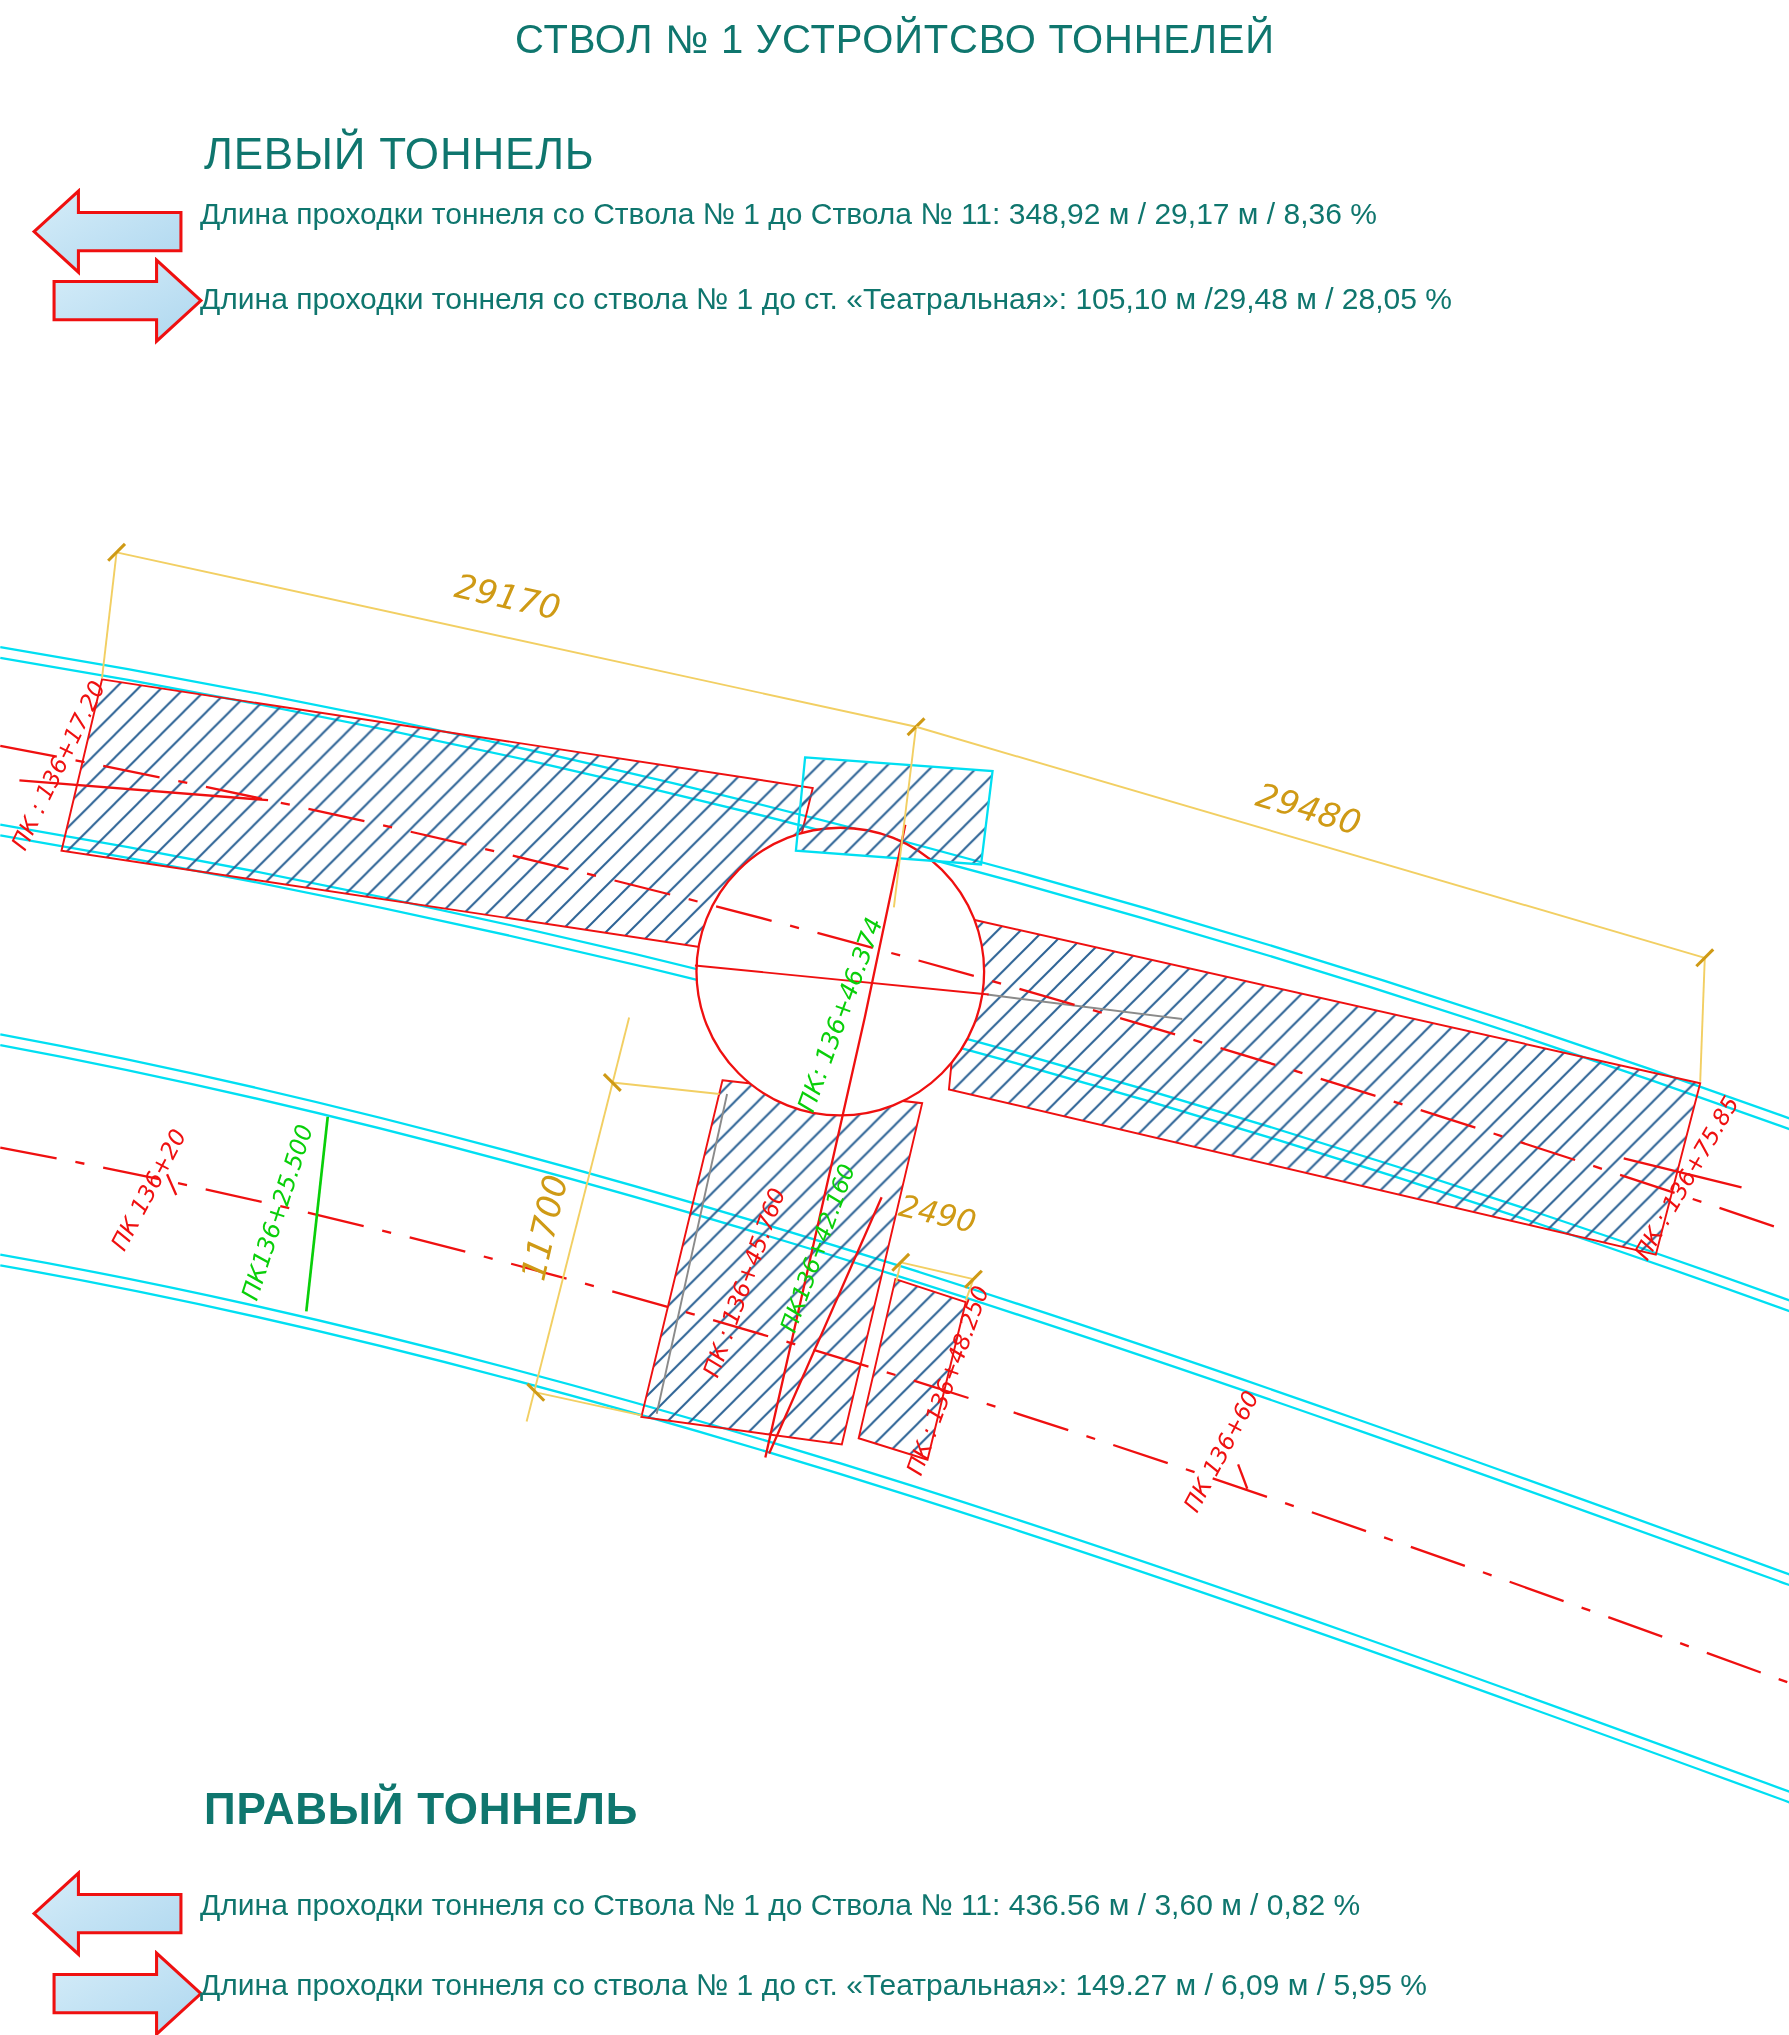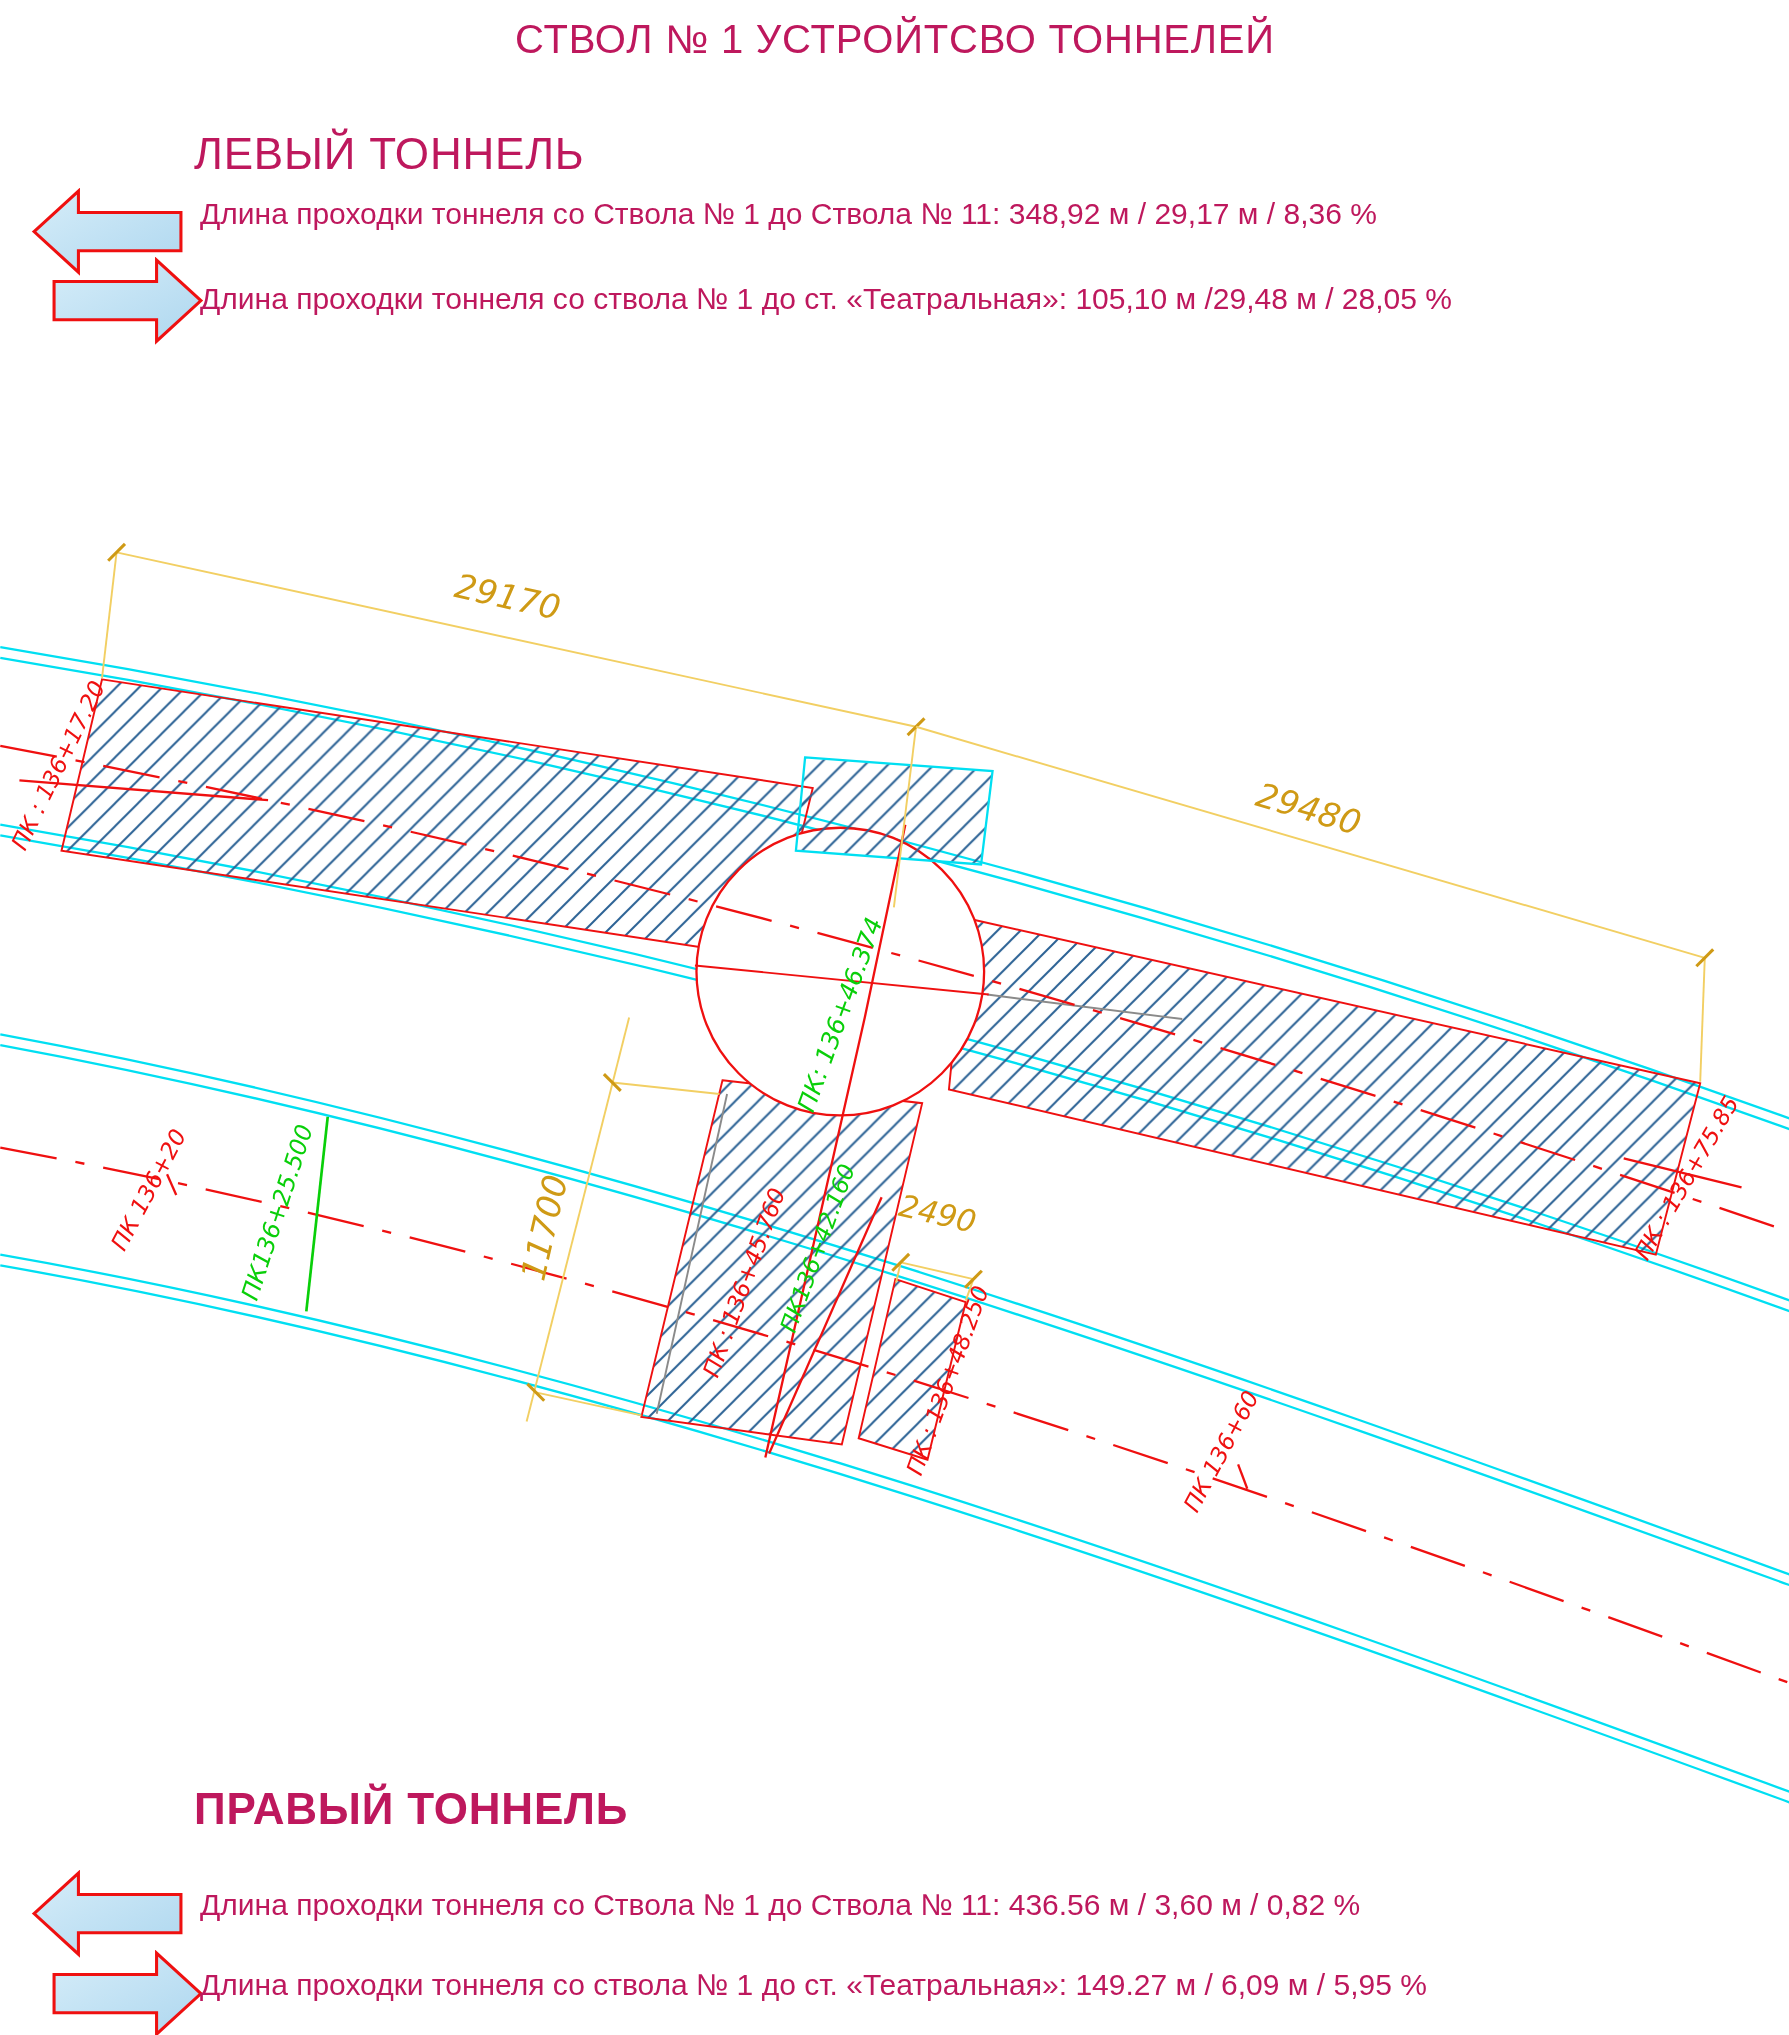--- a/index.html
+++ b/index.html
@@ -1,20 +1,20 @@
 <!DOCTYPE html>
 <html style="font-size:12.2px"><head>
 <meta charset="utf-8">
 <style>
   html,body{margin:0;padding:0;background:#ffffff;}
   .page{position:relative;width:1790px;height:2035px;background:#ffffff;overflow:hidden;
-        font-family:"Liberation Sans",sans-serif;color:#be185d;}
+        font-family:"Liberation Sans",sans-serif;color:#0f766e;}
   .title{position:absolute;top:17px;left:0;width:1790px;text-align:center;
          font-size:40px;letter-spacing:0.8px;}
-  .section-heading{position:absolute;left:194px;font-size:44px;letter-spacing:0.8px;}
+  .section-heading{position:absolute;left:204px;font-size:44px;letter-spacing:0.8px;}
   .info-line{position:absolute;left:200px;font-size:30px;white-space:nowrap;}
   .arrow-wrap{position:absolute;width:153px;height:88px;}
   svg{display:block;}
   .drawing{position:absolute;left:0;top:0;}
   
   .c-cyan{stroke:#00dff2;stroke-width:3;fill:none;}
   .c-red{stroke:#ef1010;stroke-width:3;fill:none;}
   .c-red-thin{stroke:#ef1010;stroke-width:2.5;fill:none;}
   .c-center{stroke:#ef1010;stroke-width:3;fill:none;stroke-dasharray:75 25 12 25;}
   .c-dim{stroke:#f2cf63;stroke-width:2.5;fill:none;}

